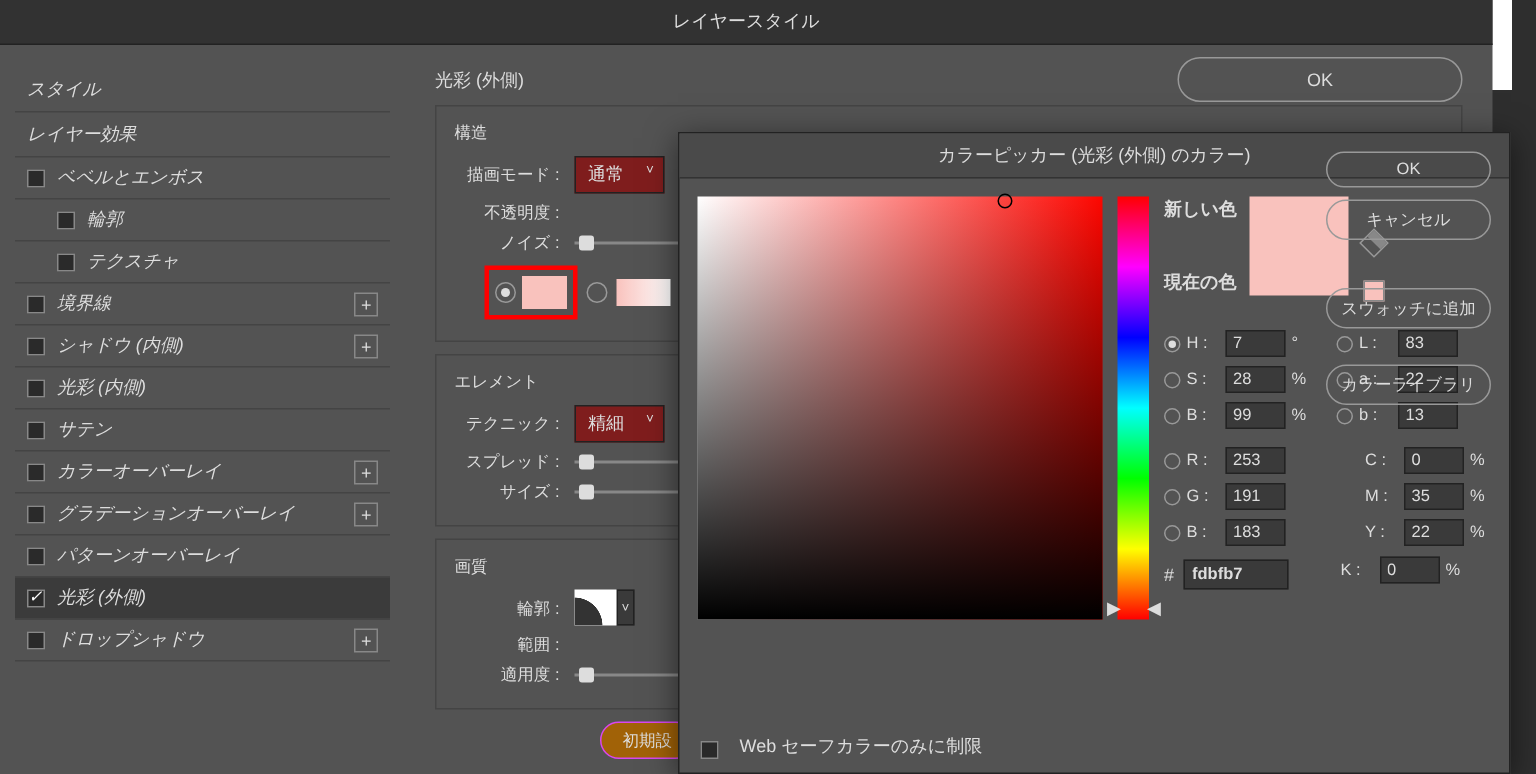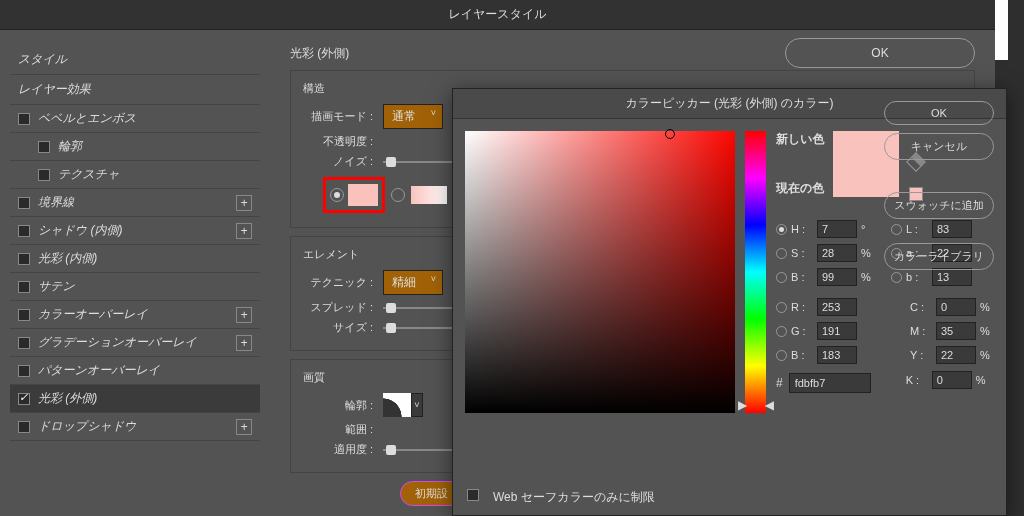--- a/index.html
+++ b/index.html
@@ -17,21 +17,21 @@
 .cb.checked::after{content:"✓";position:absolute;top:-3px;left:0;font-size:11px;color:#fff;}
 .plus-btn{width:16px;height:16px;border:1px solid #888;display:flex;align-items:center;justify-content:center;font-size:12px;cursor:pointer;}
 .lbl-wrap{display:flex;align-items:center;flex:1;}
 .main{flex:1;padding:15px 20px;position:relative;}
 .ok-btn{position:absolute;right:20px;top:8px;width:190px;padding:7px;border:1px solid #999;border-radius:18px;text-align:center;background:#535353;cursor:pointer;}
 .section-title{margin-bottom:8px;}
 .fieldset{border:1px solid #444;padding:10px 12px;margin-bottom:8px;}
 .fs-title{font-size:11px;margin-bottom:8px;}
 .row{display:flex;align-items:center;margin:5px 0;}
 .row-label{width:70px;text-align:right;margin-right:10px;font-size:11px;}
-.dropdown{background:#a16207;border:1px solid #222;padding:3px 8px;min-width:60px;position:relative;}
+.dropdown{background:#7f1d1d;border:1px solid #222;padding:3px 8px;min-width:60px;position:relative;}
 .dropdown::after{content:"˅";position:absolute;right:6px;font-size:9px;}
 .slider-track{width:100px;height:2px;background:#888;position:relative;}
 .slider-thumb{width:10px;height:10px;background:#ddd;border-radius:2px;position:absolute;top:-4px;left:3px;}
 .radio-row{display:flex;align-items:center;gap:6px;margin:8px 0 4px 20px;}
 .radioc{width:14px;height:14px;border:1px solid #999;border-radius:50%;position:relative;}
 .radioc.sel::after{content:"";width:6px;height:6px;background:#ddd;border-radius:50%;position:absolute;top:3px;left:3px;}
 .swatch{width:30px;height:22px;background:#f9c2bd;}
 .swatch-wrap{border:3px solid red;padding:4px;display:flex;align-items:center;gap:4px;}
 .grad-swatch{width:36px;height:18px;background:linear-gradient(90deg,#f9c2bd,#fff);}
 .curve-preview{width:28px;height:24px;background:#fff;position:relative;overflow:hidden;}
@@ -54,22 +54,22 @@
 .cp-btn{border:1px solid #999;border-radius:14px;padding:5px;text-align:center;cursor:pointer;font-size:11px;}
 .color-vals{margin-top:12px;}
 .cv-row{display:flex;align-items:center;gap:4px;margin:3px 0;}
 .cv-radio{width:11px;height:11px;border:1px solid #999;border-radius:50%;}
 .cv-radio.sel::after{content:"";display:block;width:5px;height:5px;background:#ddd;border-radius:50%;margin:2px;}
 .cv-label{width:22px;font-size:11px;}
 .cv-input{width:40px;background:#3a3a3a;border:1px solid #222;padding:2px 4px;font-size:11px;color:#ddd;}
 .cv-unit{width:14px;font-size:11px;}
 .cv-pair{display:flex;gap:16px;}
 .hex-row{display:flex;align-items:center;gap:6px;margin-top:6px;}
-.hex-input{width:82px;background:#3a3a3a;border:1px solid #222;padding:3px 5px;font-size:11px;color:#ddd;}
-.web-row{display:flex;align-items:flex-start;gap:6px;padding:0 14px 10px;}
+.hex-input{width:70px;background:#3a3a3a;border:1px solid #222;padding:3px 5px;font-size:11px;color:#ddd;font-weight:bold;}
+.web-row{display:flex;align-items:flex-end;gap:6px;padding:0 14px 10px;}
 .cube-icon{width:14px;height:14px;position:absolute;right:2px;top:24px;border:1px solid #999;transform:rotate(45deg);}
 .cube-icon::after{content:"";position:absolute;width:100%;height:50%;background:#888;}
 .mini-sw{width:14px;height:14px;background:#f9c2bd;border:1px solid #888;position:absolute;right:2px;top:56px;}
 </style>
 </head>
 <body>
 
 <div class="right-strip">てし
 い</div>
 

